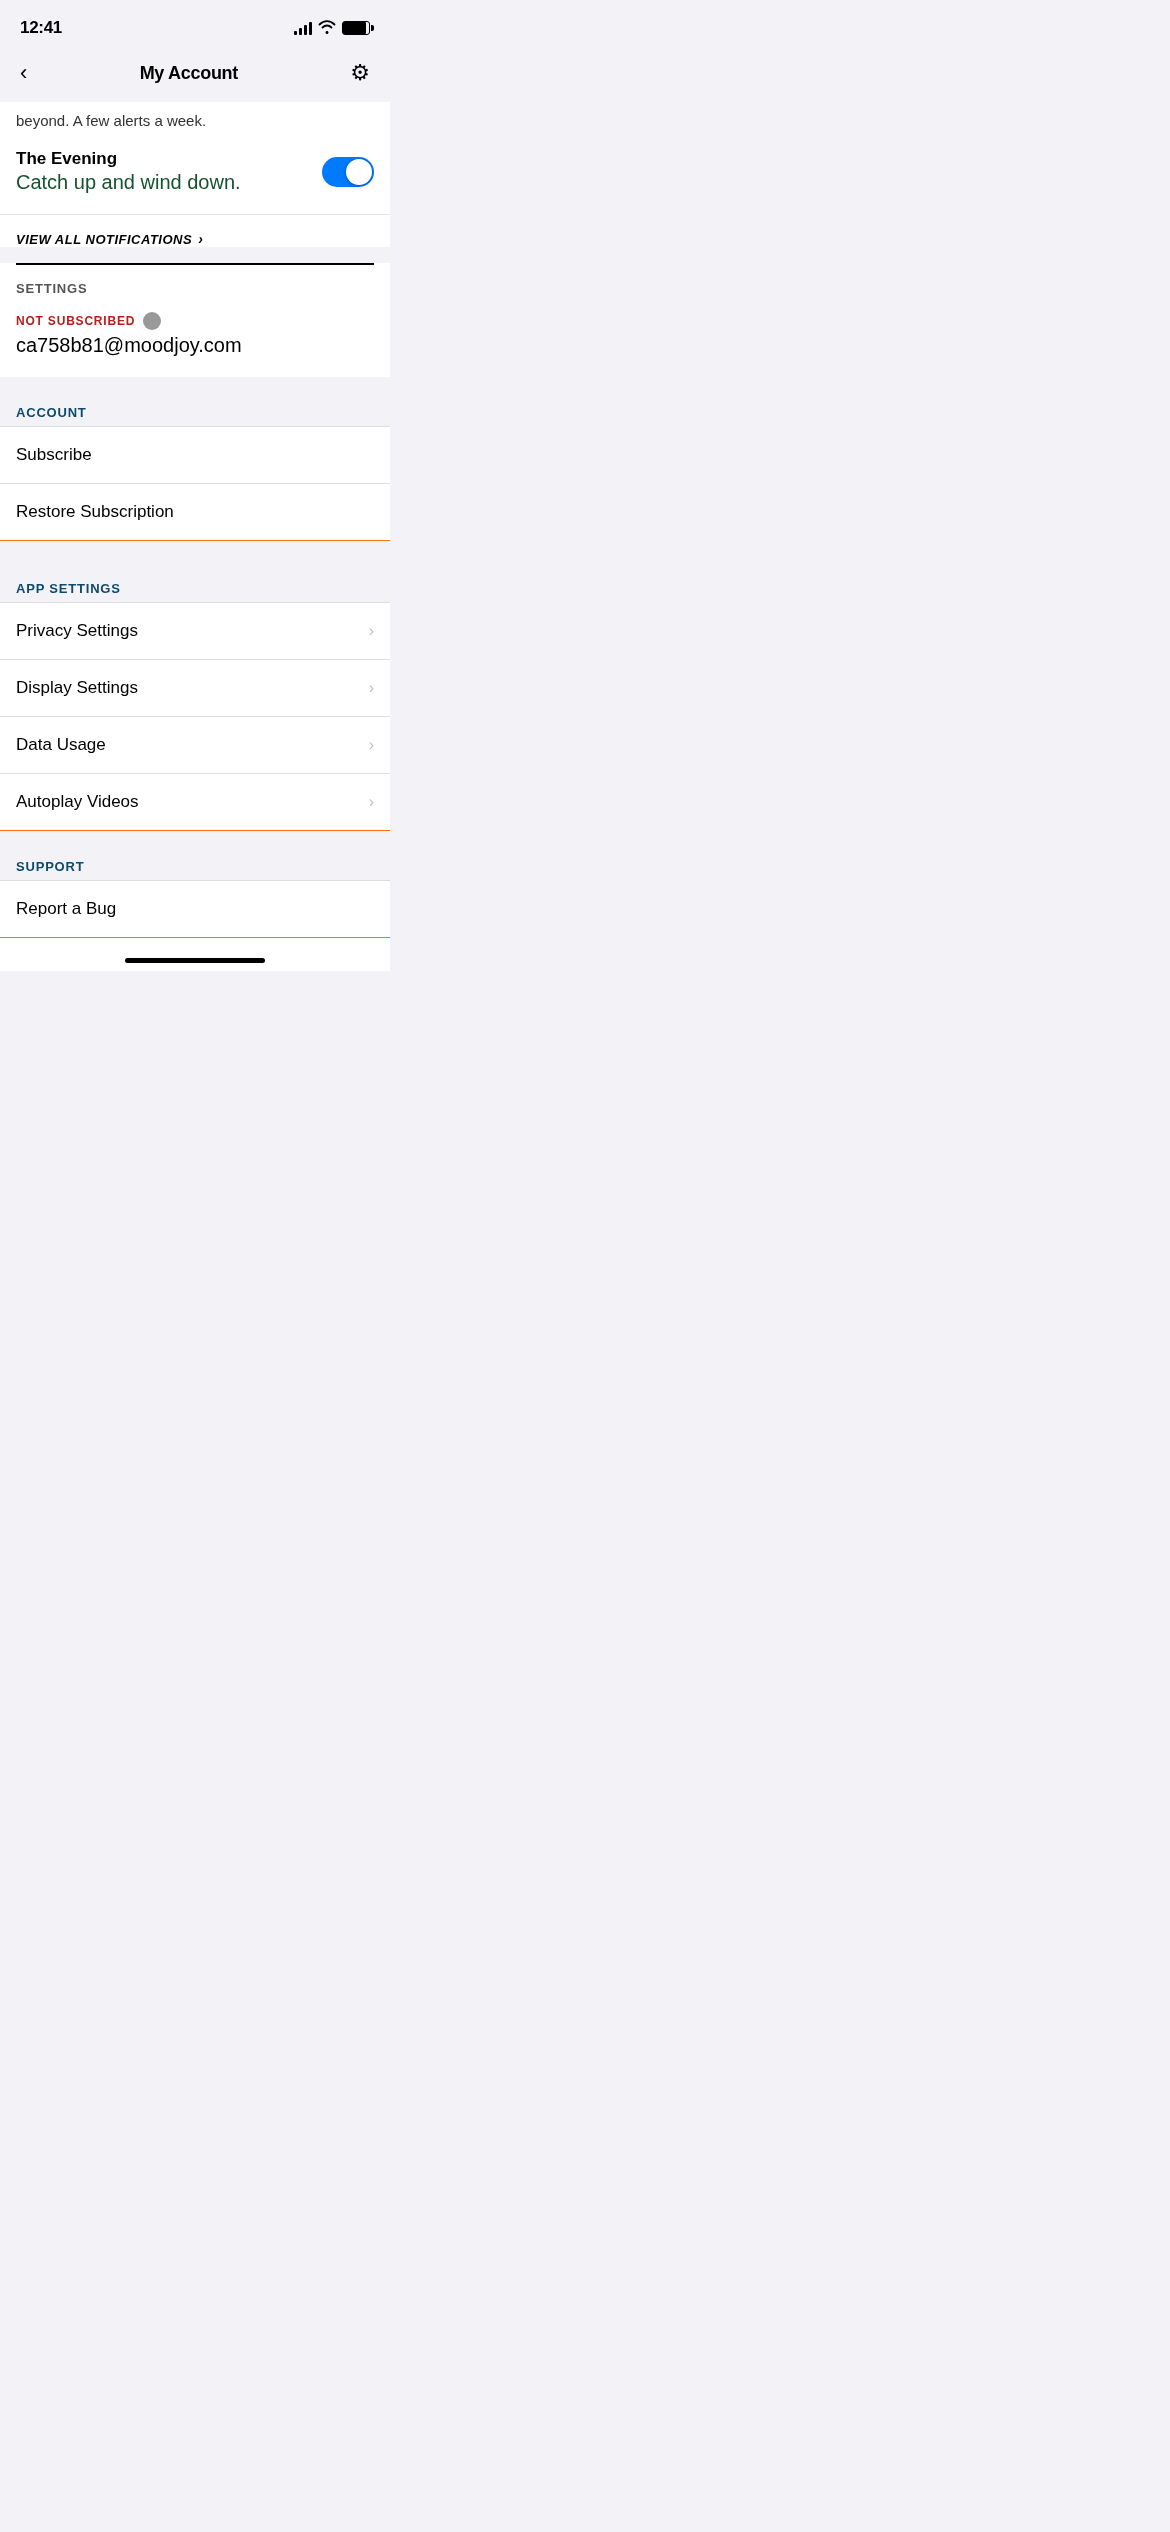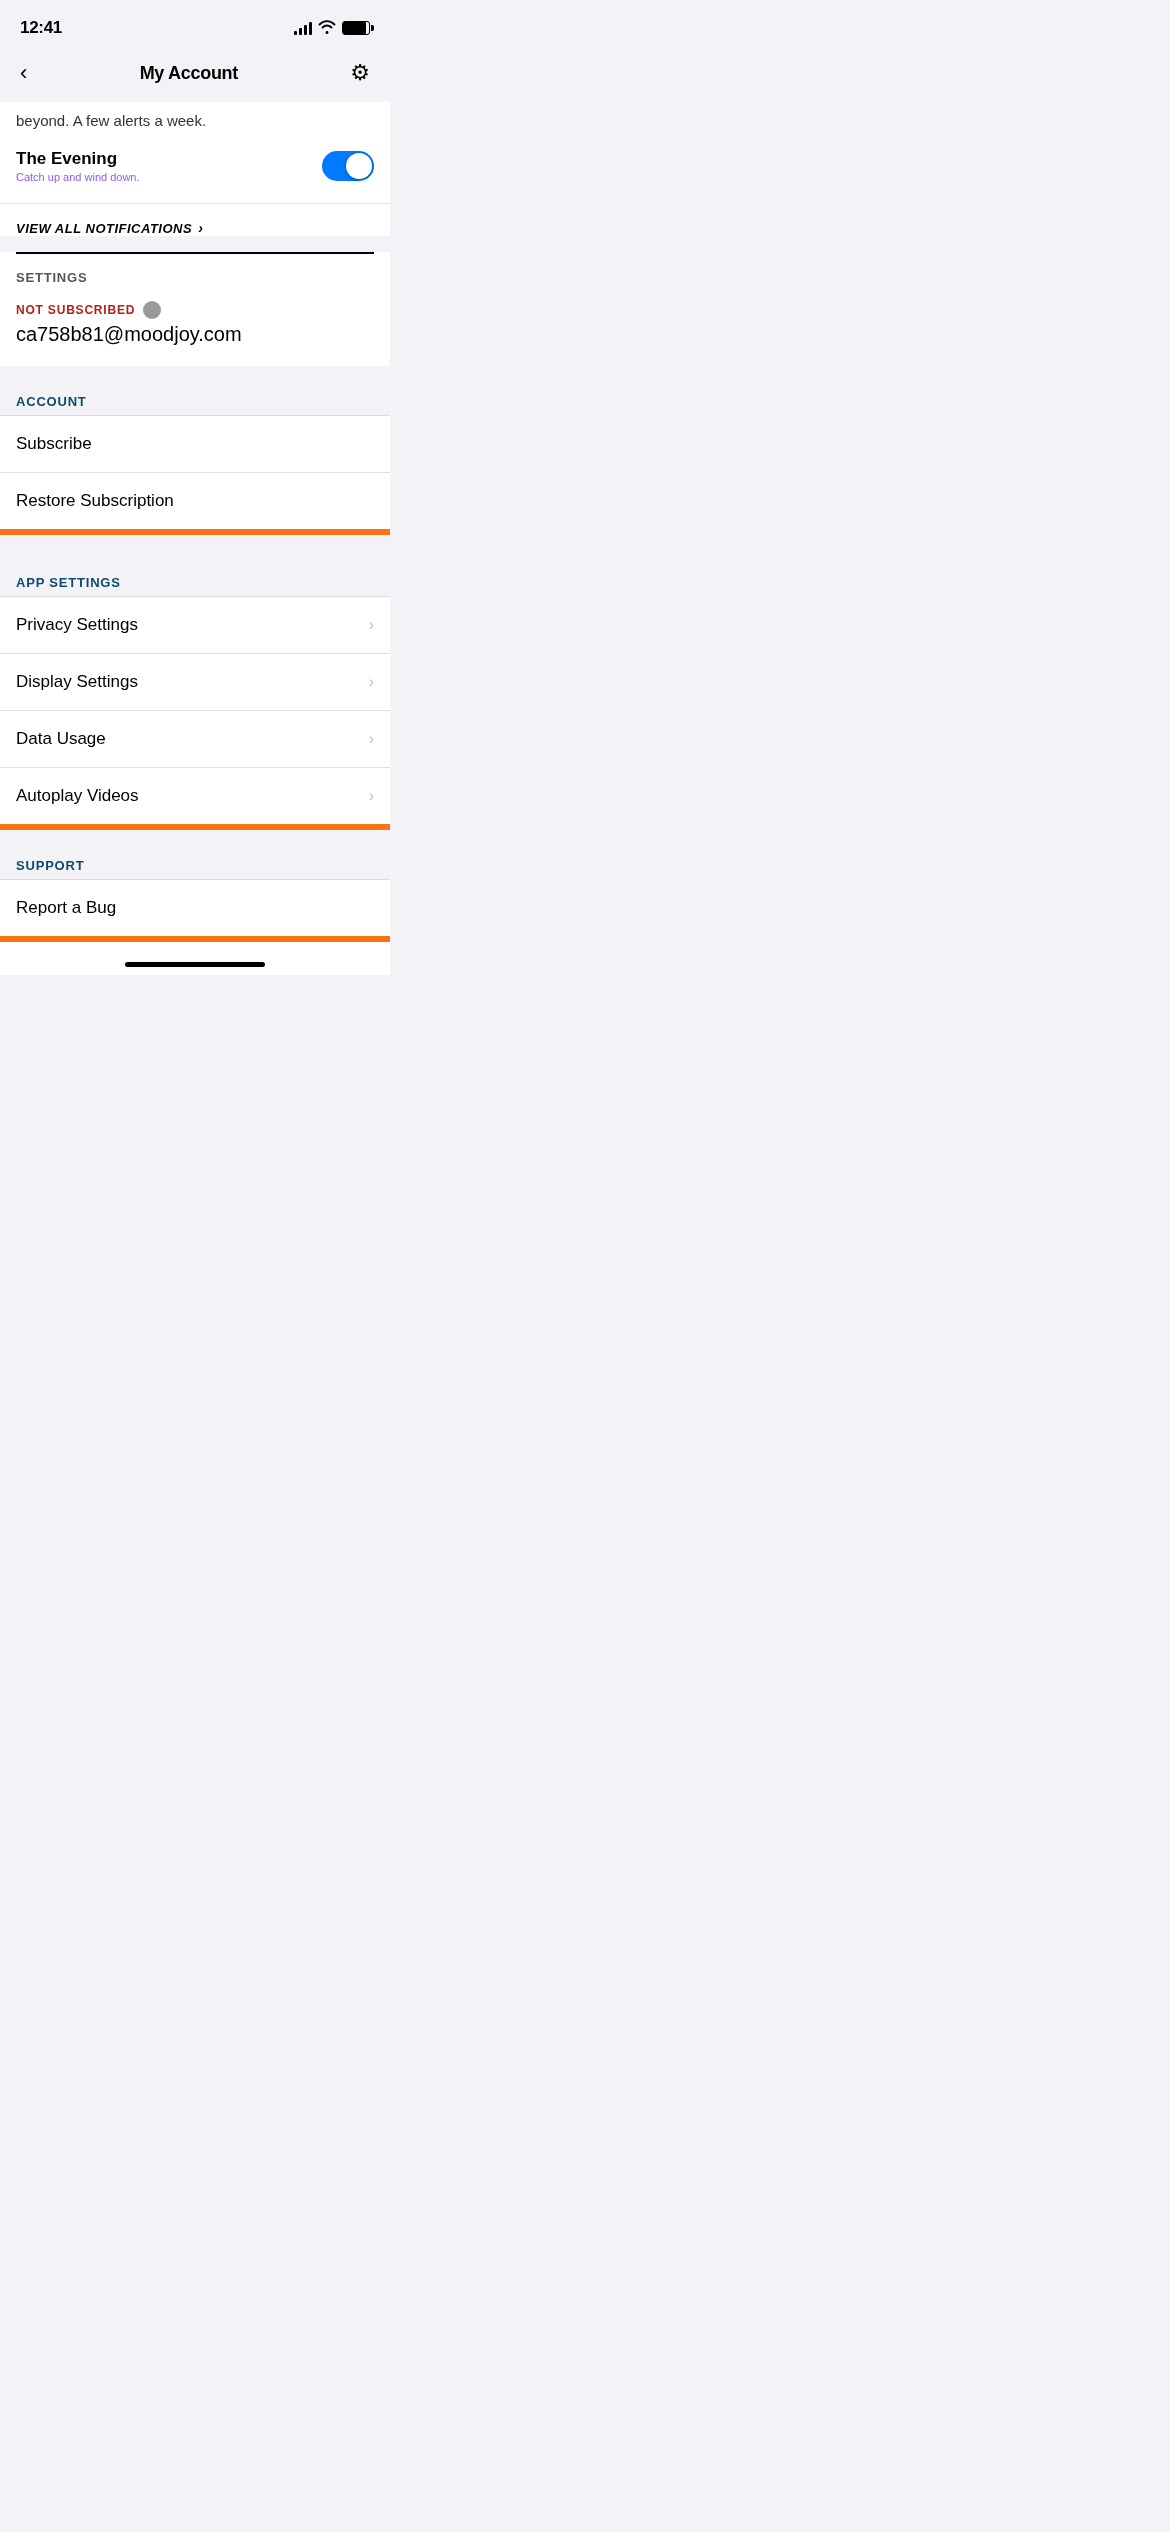--- a/index.html
+++ b/index.html
@@ -130,22 +130,22 @@
       padding: 4px 0;
     }
 
     .notification-item-info .notification-title {
       font-size: 17px;
       font-weight: 700;
       margin-bottom: 2px;
     }
 
     .notification-item-info .notification-desc {
-      font-size: 11px;
-      color: #8b5cf6;
+      font-size: 20px;
+      color: #14532d;
       text-align: center;
     }
 
     
     .toggle {
       width: 52px;
       height: 30px;
       background: #007aff;
       border-radius: 15px;
       position: relative;
@@ -250,21 +250,21 @@
       font-weight: 600;
       letter-spacing: 0.8px;
       color: #0c4a6e;
       text-transform: uppercase;
       padding: 8px 16px 6px;
     }
 
     .list-section {
       background: #fff;
       border-top: 1px solid #ddd;
-      border-bottom: 6px solid #f97316;
+      border-bottom: 1px solid #f97316;
     }
 
     .list-item {
       display: flex;
       justify-content: space-between;
       align-items: center;
       padding: 18px 16px;
       background: #fff;
       border-bottom: 1px solid #e0e0e0;
       cursor: pointer;

